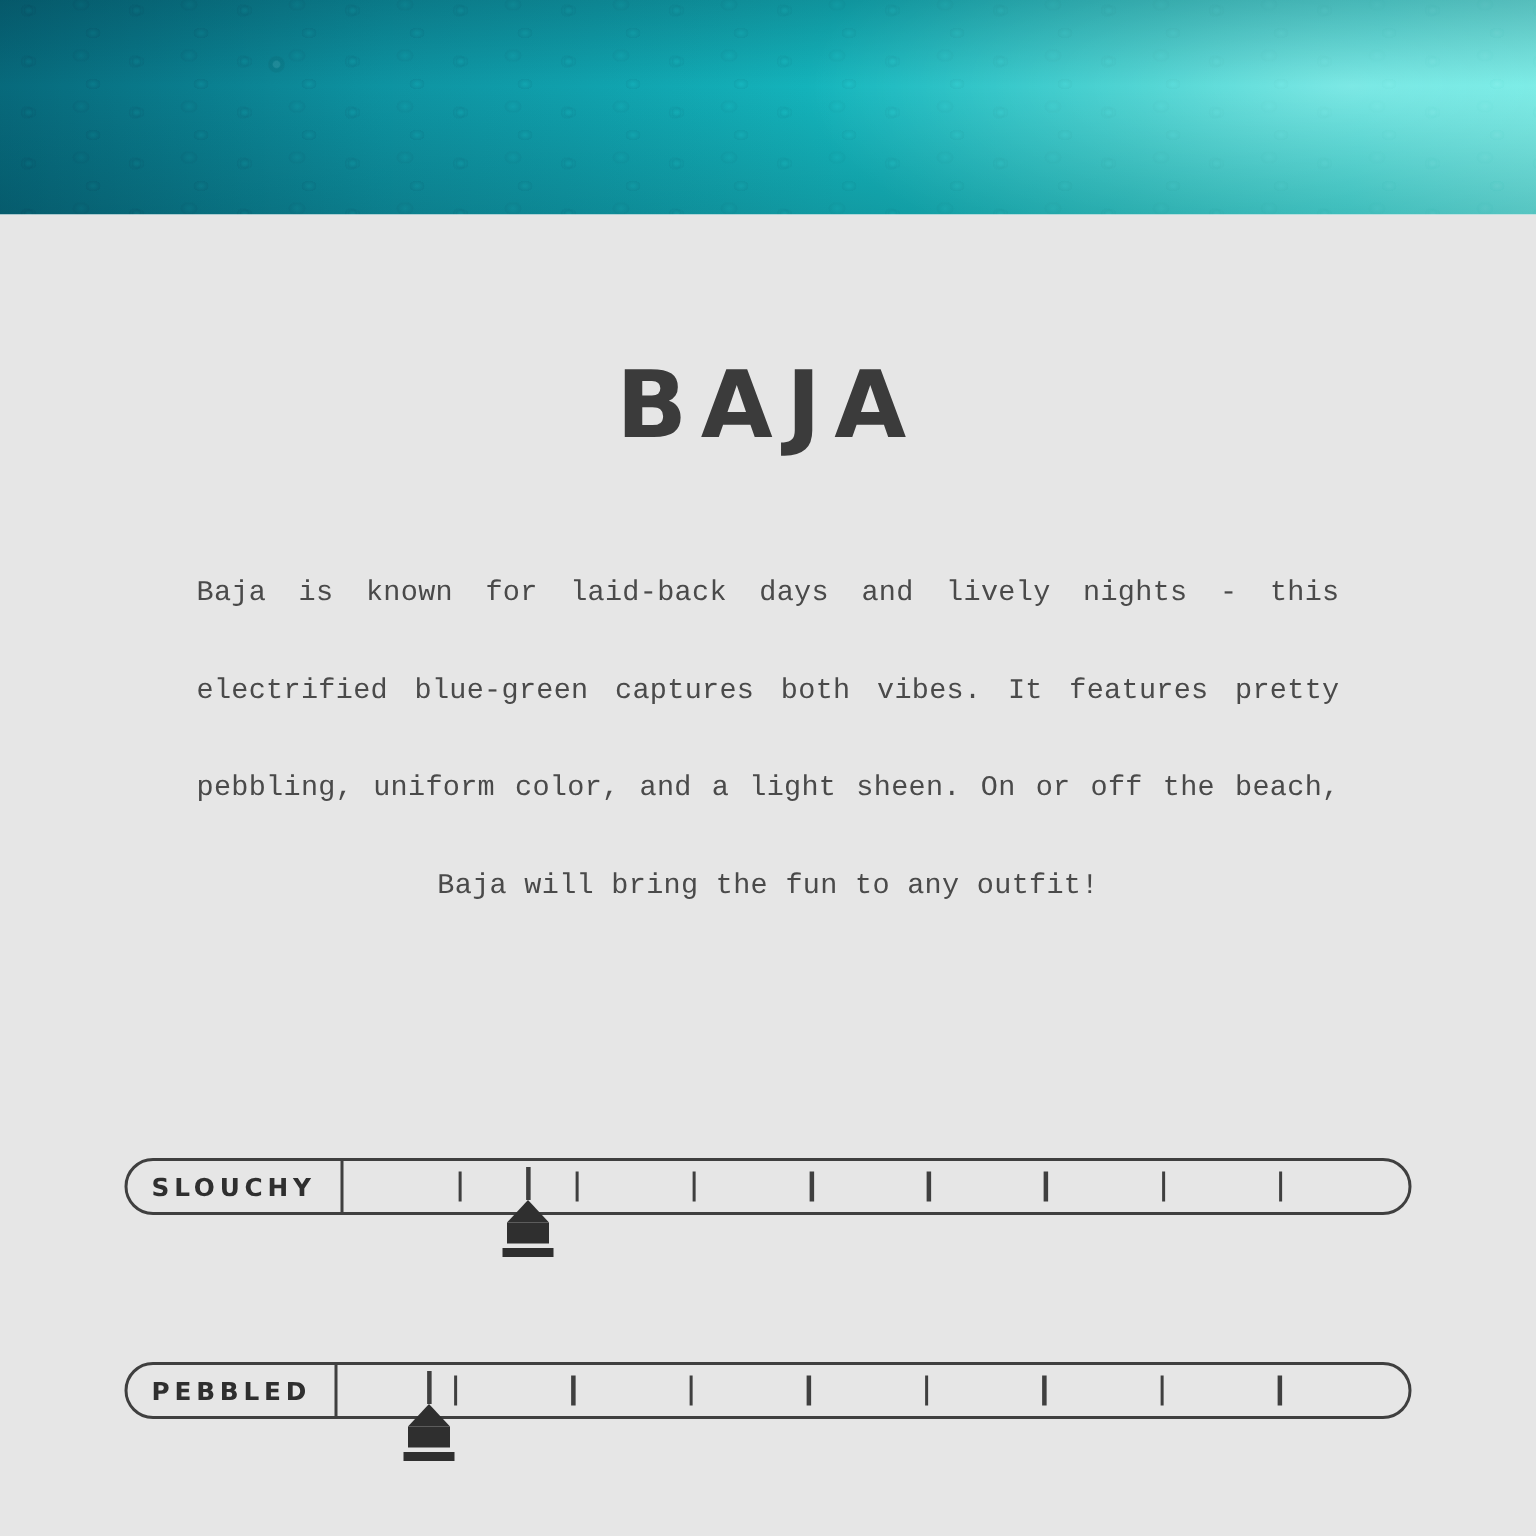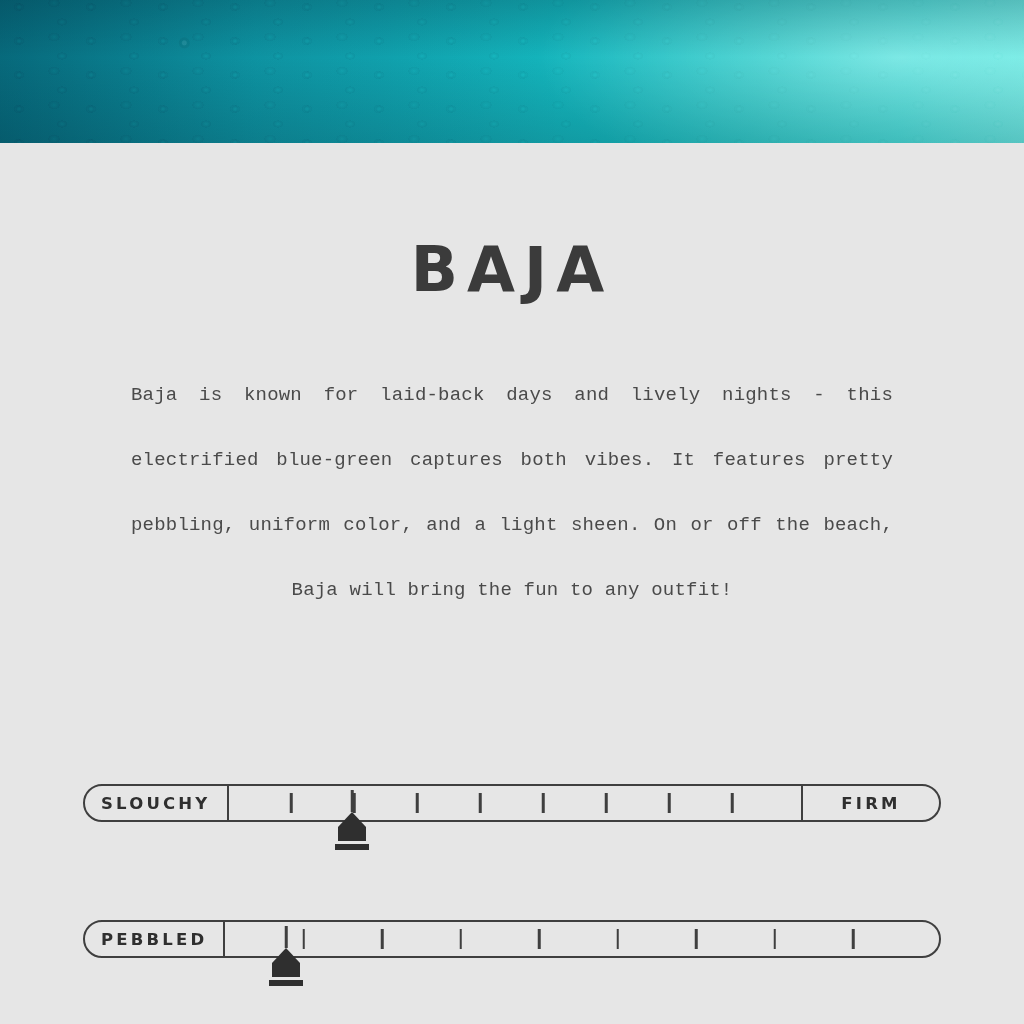--- a/index.html
+++ b/index.html
@@ -92,21 +92,21 @@
   
   .sliders {
     position: absolute;
     left: 0;
     top: 625px;
     width: 1024px;
   }
   .slider-row {
     position: relative;
     width: 858px;
-    margin: 16px auto 56px auto;
+    margin: 4px auto 56px auto;
     height: 80px;
   }
   .slider-track {
     position: relative;
     box-sizing: border-box;
     height: 38px;
     border: 2.5px solid #3f3f3f;
     border-radius: 19px;
     background: transparent;
     display: flex;
@@ -206,21 +206,20 @@
         <div class="ticks">
           <div class="tick" style="left:11%"></div>
           <div class="tick" style="left:22%"></div>
           <div class="tick" style="left:33%"></div>
           <div class="tick" style="left:44%"></div>
           <div class="tick" style="left:55%"></div>
           <div class="tick" style="left:66%"></div>
           <div class="tick" style="left:77%"></div>
           <div class="tick" style="left:88%"></div>
         </div>
-        <div class="cap cap-right">FIRM</div>
       </div>
       <div class="marker" style="left:31.4%">
         <div class="needle"></div>
         <div class="head"></div>
         <div class="body"></div>
         <div class="foot"></div>
       </div>
     </div>
 
     <div class="slider-row">

